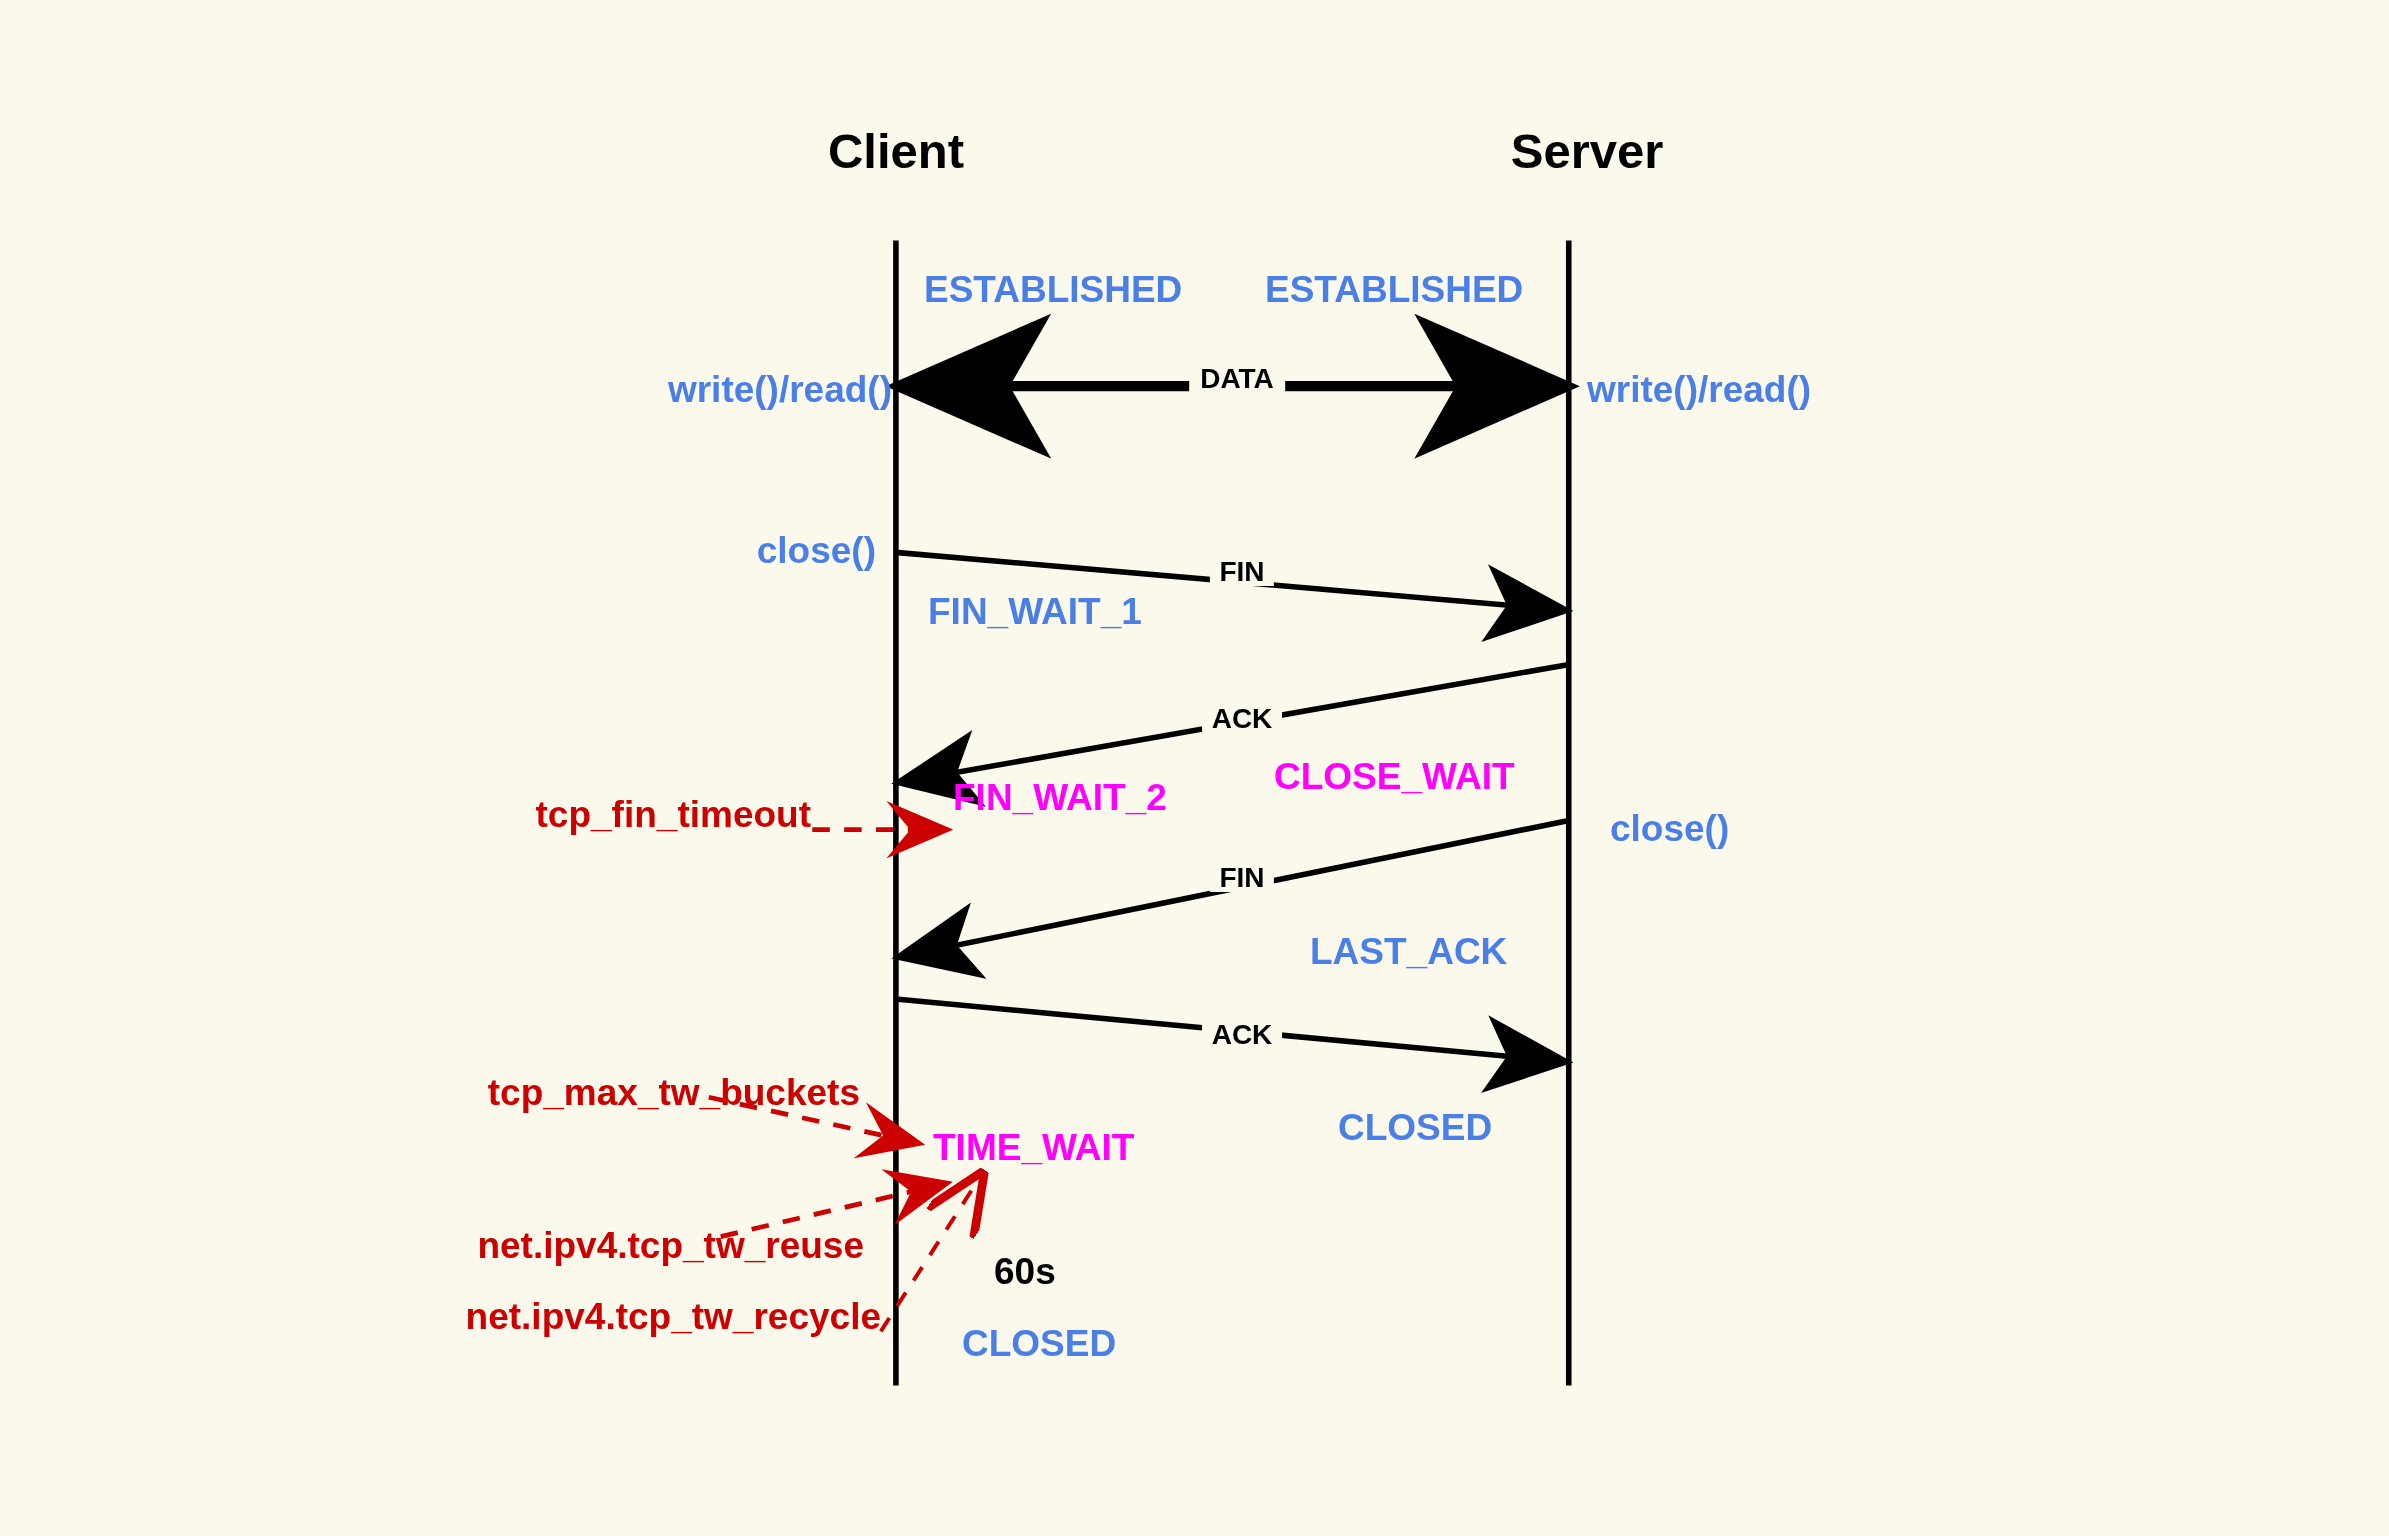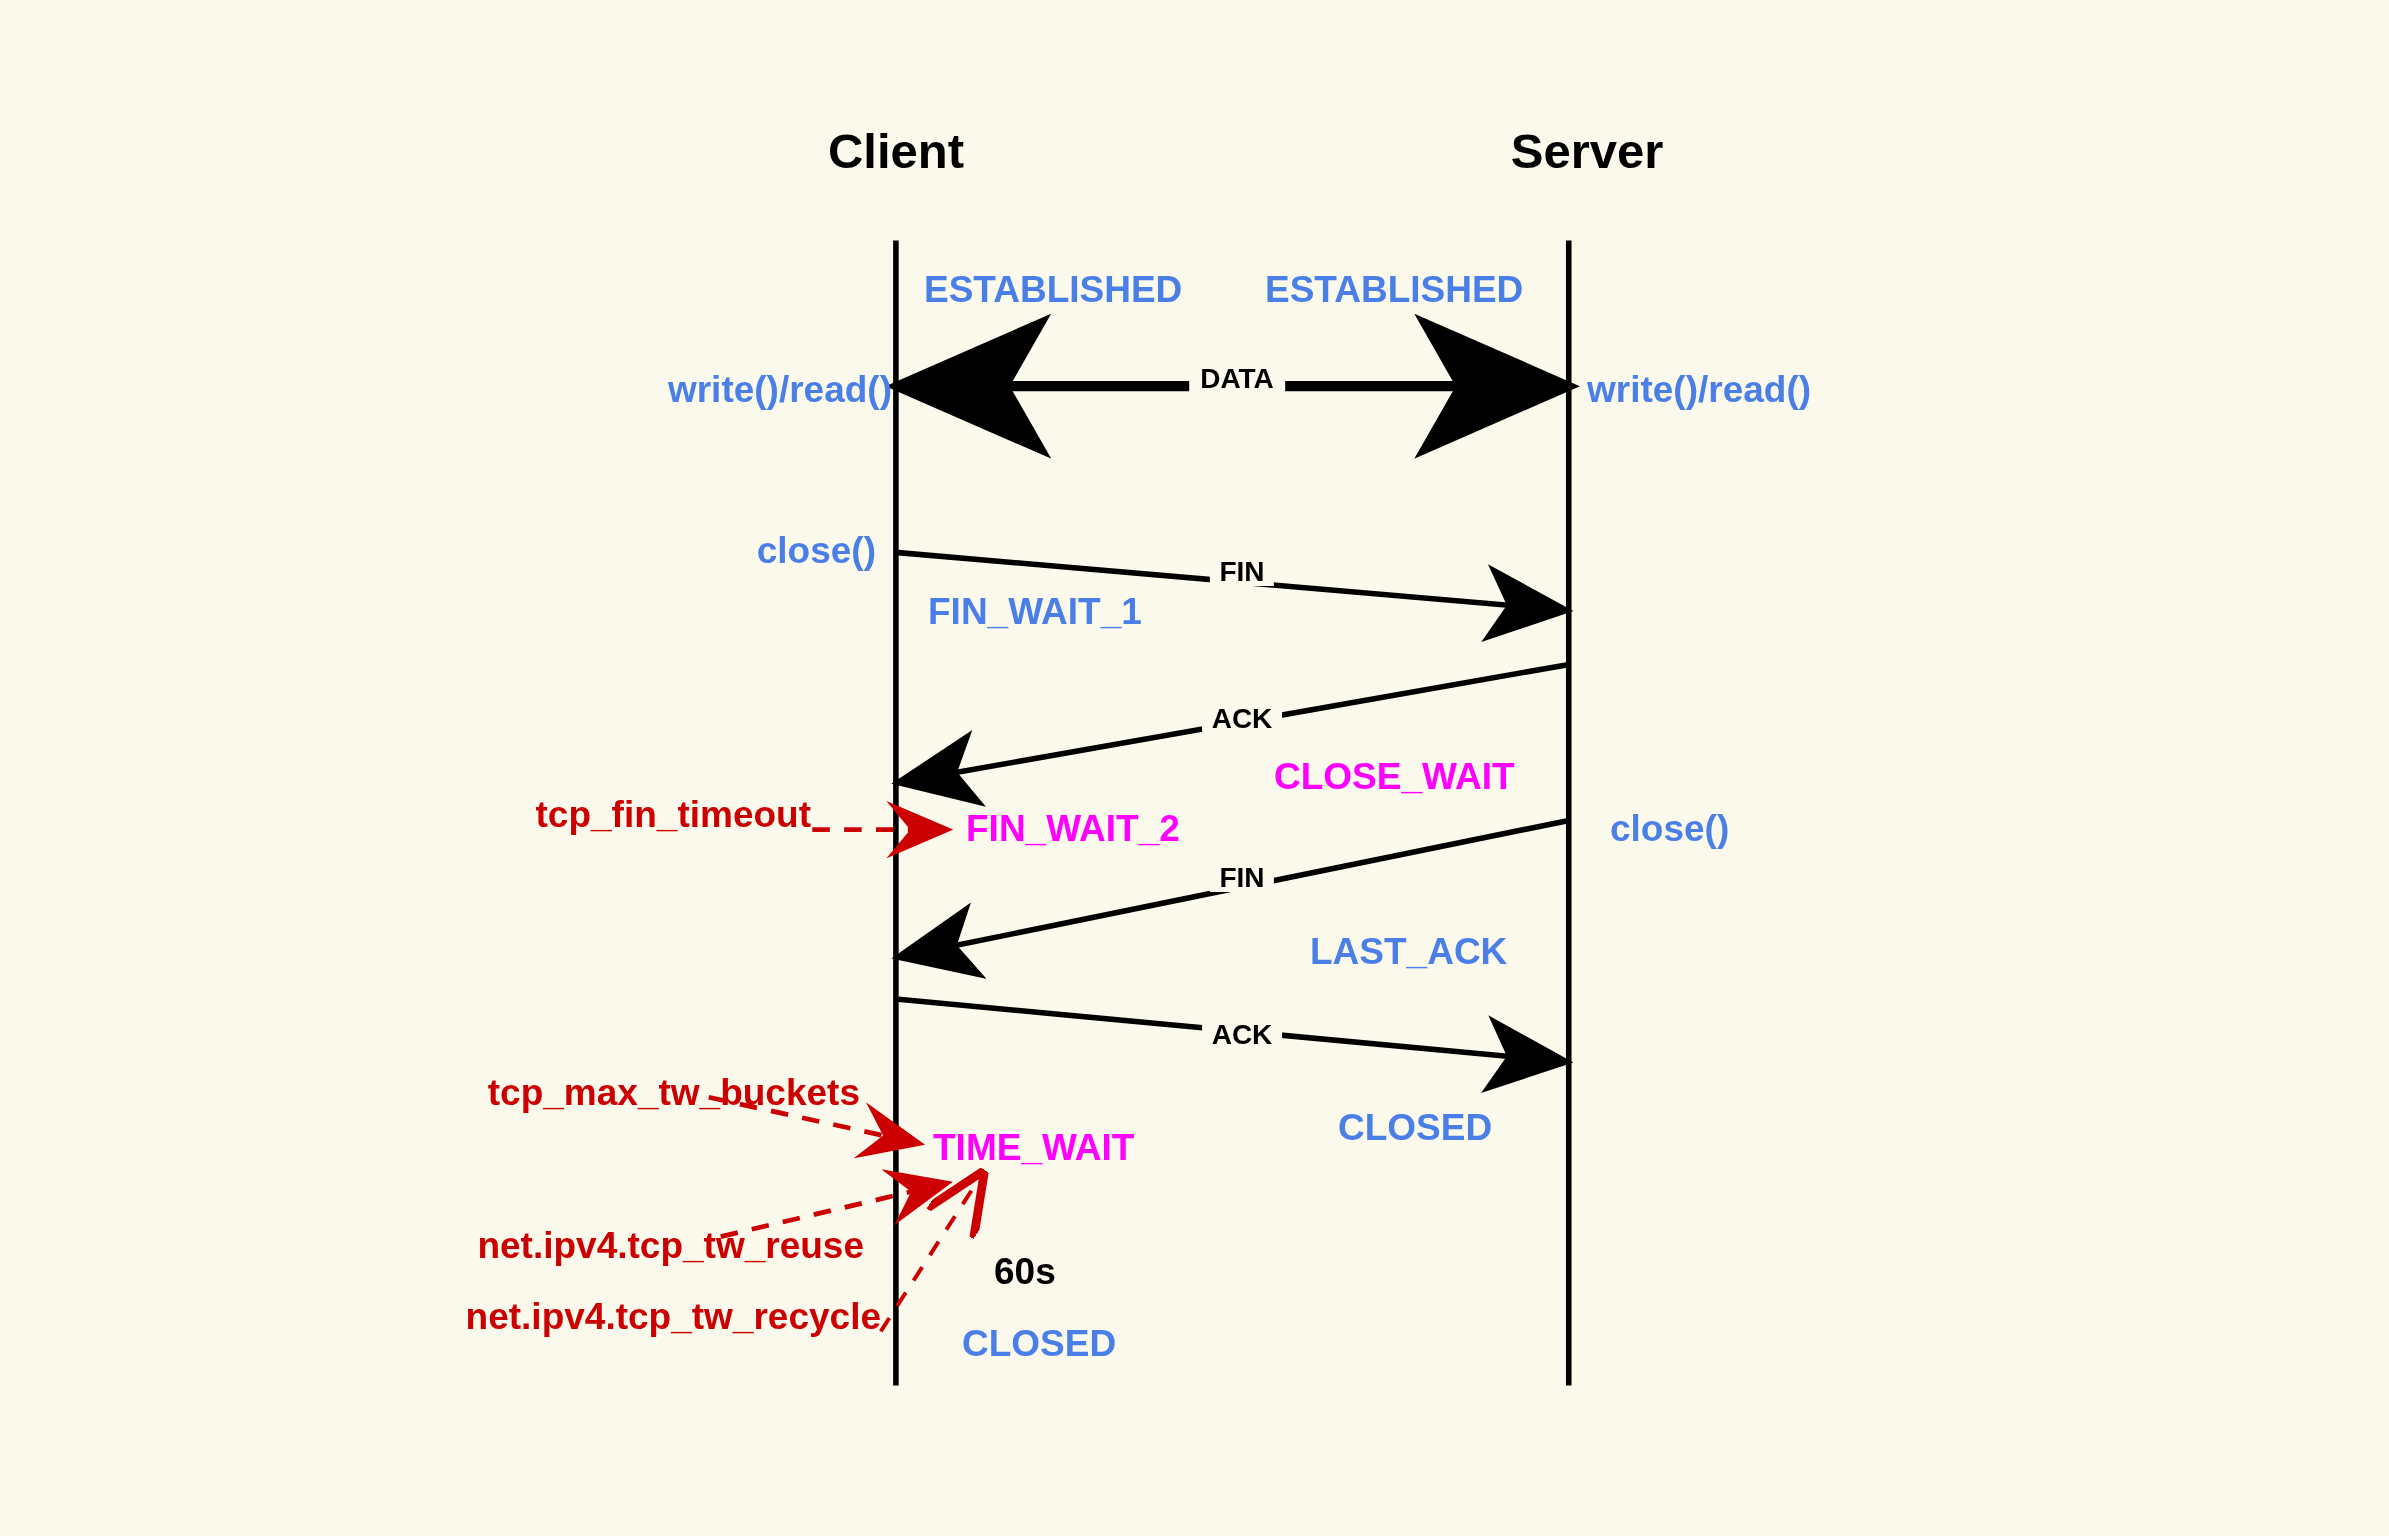--- a/index.html
+++ b/index.html
@@ -125,21 +125,21 @@
   <div class="lbl msg-black c-mid" style="left:1242px; top:558px; background:#FBF9EC; padding:0 9.6px;">FIN</div>
 
   <div class="lbl state-blue" style="left:928px; top:593px;">FIN_WAIT_1</div>
 
   <div class="lbl msg-black c-mid" style="left:1242px; top:705px; background:#FBF9EC; padding:0 9.6px;">ACK</div>
 
   <div class="lbl state-magenta" style="left:1274px; top:758px;">CLOSE_WAIT</div>
 
   <div class="lbl sysctl-red c-right" style="left:811px; top:796px;">tcp_fin_timeout</div>
 
-  <div class="lbl state-magenta" style="left:953px; top:810px;margin-left:13px;">FIN_WAIT_2</div>
+  <div class="lbl state-magenta" style="left:953px; top:779px;">FIN_WAIT_2</div>
 
   <div class="lbl api-blue" style="left:1610px; top:810px;">close()</div>
 
   <div class="lbl msg-black c-mid" style="left:1242px; top:864px; background:#FBF9EC; padding:0 9.6px;">FIN</div>
 
   <div class="lbl state-blue" style="left:1310px; top:933px;">LAST_ACK</div>
 
   <div class="lbl msg-black c-mid" style="left:1242px; top:1021px; background:#FBF9EC; padding:0 9.6px;">ACK</div>
 
   <div class="lbl state-blue" style="left:1338px; top:1109px;">CLOSED</div>

